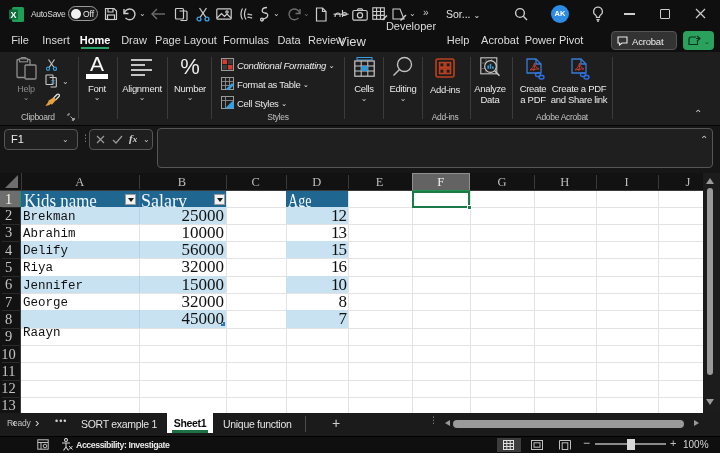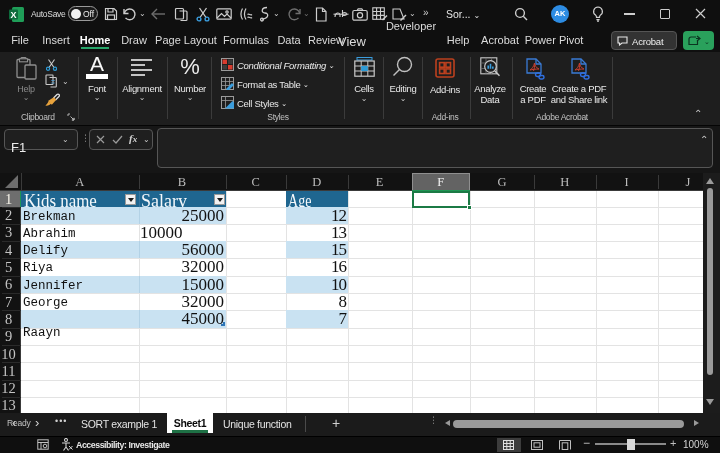--- a/index.html
+++ b/index.html
@@ -255,21 +255,21 @@
       <rect x="9.5" y="15" width="5" height="3.4" rx="1.7"></rect>
       <rect x="13" y="17.5" width="5" height="3.4" rx="1.7"></rect>
     </g>
   </svg>
 <div class="ab ctr rl" style="left:579px;top:83px;">Create a PDF</div>
 <div class="ab ctr rl" style="left:579px;top:94px;">and Share link</div>
 <div class="ab ctr gl" style="left:562px;top:112px;">Adobe Acrobat</div>
 <div class="ab" style="left:694px;top:108px;font-size:10px;color:#c9c9c9;">⌃</div>
 <div class="ab" style="left:0;top:126px;width:720px;height:47px;background:#161616;"></div>
 <div class="ab" style="left:4px;top:129px;width:74px;height:21px;background:#1f1f1f;border:1px solid #565656;border-radius:4px;"></div>
-<div class="ab" style="left:11px;top:140px;font-size:13px;color:#ececec;">F1</div>
+<div class="ab" style="left:11px;top:133px;font-size:11px;color:#ececec;">F1</div>
 <div class="ab" style="left:62px;top:135px;font-size:8px;color:#c9c9c9;">⌄</div>
 <div class="ab" style="left:81px;top:133px;font-size:9px;color:#9a9a9a;letter-spacing:0;">⋮</div>
 <div class="ab" style="left:89px;top:129px;width:64px;height:21px;background:#1f1f1f;border:1px solid #565656;border-radius:4px;"></div>
 <svg class="ab" style="left:96px;top:135px" width="9" height="9" viewBox="0 0 9 9" stroke="#9a9a9a" stroke-width="1.2">
     <path d="M1 1 L8 8 M8 1 L1 8"></path>
   </svg>
 <svg class="ab" style="left:112px;top:135px" width="11" height="9" viewBox="0 0 11 9" fill="none" stroke="#9a9a9a" stroke-width="1.2">
     <path d="M1 5 L4 8 L10 1"></path>
   </svg>
 <div class="ab" style="left:129px;top:132px;font-size:11px;color:#d0d0d0;font-style:italic;font-family:'Liberation Serif',serif;font-weight:bold;">f<span style="font-size:9px;">x</span></div>
@@ -359,21 +359,21 @@
 <div class="ab" style="left:128px;top:198.0px;width:0;height:0;border-left:3px solid transparent;border-right:3px solid transparent;border-top:4px solid #1a1a1a;"></div>
 <div class="ab" style="left:214px;top:194.0px;width:11px;height:11px;background:#f2f2f2;border:1px solid #9a9a9a;"></div>
 <div class="ab" style="left:217px;top:198.0px;width:0;height:0;border-left:3px solid transparent;border-right:3px solid transparent;border-top:4px solid #1a1a1a;"></div>
 <div class="ab" style="left:21px;top:206.5px;width:204.5px;height:17.3px;background:#c9e2f2;"></div>
 <div class="ab" style="left:138.5px;top:206.5px;width:1px;height:17.3px;background:#b3d2e6;"></div>
 <div class="ab" style="left:286px;top:206.5px;width:61.5px;height:17.3px;background:#c9e2f2;"></div>
 <div class="ab" style="left:23px;top:210.5px;font-family:'Liberation Mono',monospace;font-size:12.5px;line-height:13px;color:#111111;">Brekman</div>
 <div class="ab" style="left:140px;top:208.5px;width:84px;text-align:right;font-family:'Liberation Serif',serif;font-size:17px;line-height:14px;color:#111111;">25000</div>
 <div class="ab" style="left:288px;top:208.5px;width:58px;text-align:right;font-family:'Liberation Serif',serif;font-size:17px;line-height:14px;color:#111111;letter-spacing:-1px;">12</div>
 <div class="ab" style="left:23px;top:227.8px;font-family:'Liberation Mono',monospace;font-size:12.5px;line-height:13px;color:#111111;">Abrahim</div>
-<div class="ab" style="left:140px;top:225.8px;width:84px;text-align:left;font-family:'Liberation Serif',serif;font-size:17px;line-height:14px;color:#111111;">10000</div>
+<div class="ab" style="left:140px;top:225.8px;width:84px;text-align:right;font-family:'Liberation Serif',serif;font-size:17px;line-height:14px;color:#111111;">10000</div>
 <div class="ab" style="left:288px;top:225.8px;width:58px;text-align:right;font-family:'Liberation Serif',serif;font-size:17px;line-height:14px;color:#111111;letter-spacing:-1px;">13</div>
 <div class="ab" style="left:21px;top:241.1px;width:204.5px;height:17.3px;background:#c9e2f2;"></div>
 <div class="ab" style="left:138.5px;top:241.1px;width:1px;height:17.3px;background:#b3d2e6;"></div>
 <div class="ab" style="left:286px;top:241.1px;width:61.5px;height:17.3px;background:#c9e2f2;"></div>
 <div class="ab" style="left:23px;top:245.1px;font-family:'Liberation Mono',monospace;font-size:12.5px;line-height:13px;color:#111111;">Delify</div>
 <div class="ab" style="left:140px;top:243.1px;width:84px;text-align:right;font-family:'Liberation Serif',serif;font-size:17px;line-height:14px;color:#111111;">56000</div>
 <div class="ab" style="left:288px;top:243.1px;width:58px;text-align:right;font-family:'Liberation Serif',serif;font-size:17px;line-height:14px;color:#111111;letter-spacing:-1px;">15</div>
 <div class="ab" style="left:23px;top:262.4px;font-family:'Liberation Mono',monospace;font-size:12.5px;line-height:13px;color:#111111;">Riya</div>
 <div class="ab" style="left:140px;top:260.4px;width:84px;text-align:right;font-family:'Liberation Serif',serif;font-size:17px;line-height:14px;color:#111111;">32000</div>
 <div class="ab" style="left:288px;top:260.4px;width:58px;text-align:right;font-family:'Liberation Serif',serif;font-size:17px;line-height:14px;color:#111111;letter-spacing:-1px;">16</div>

